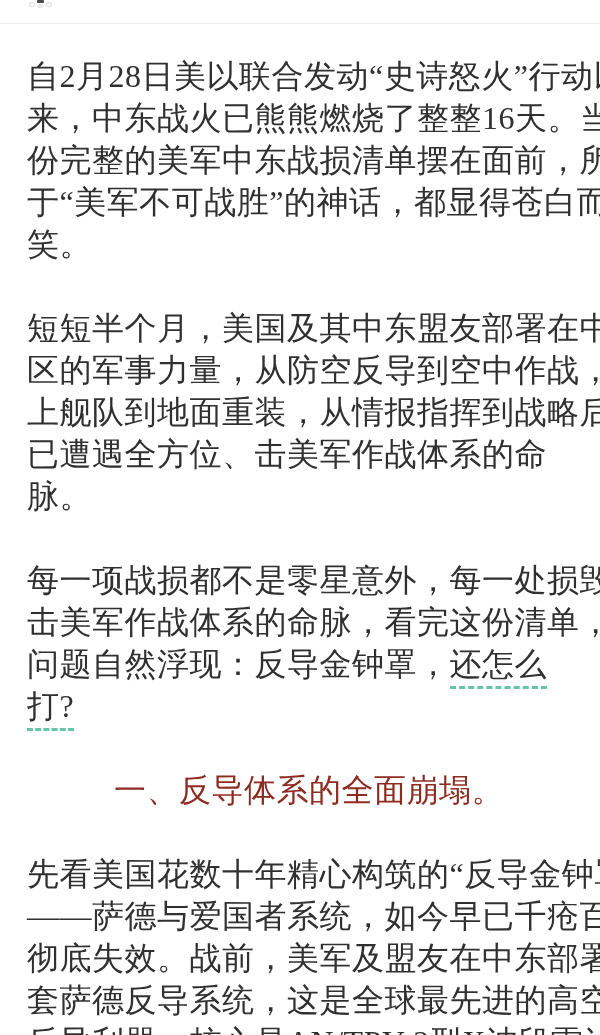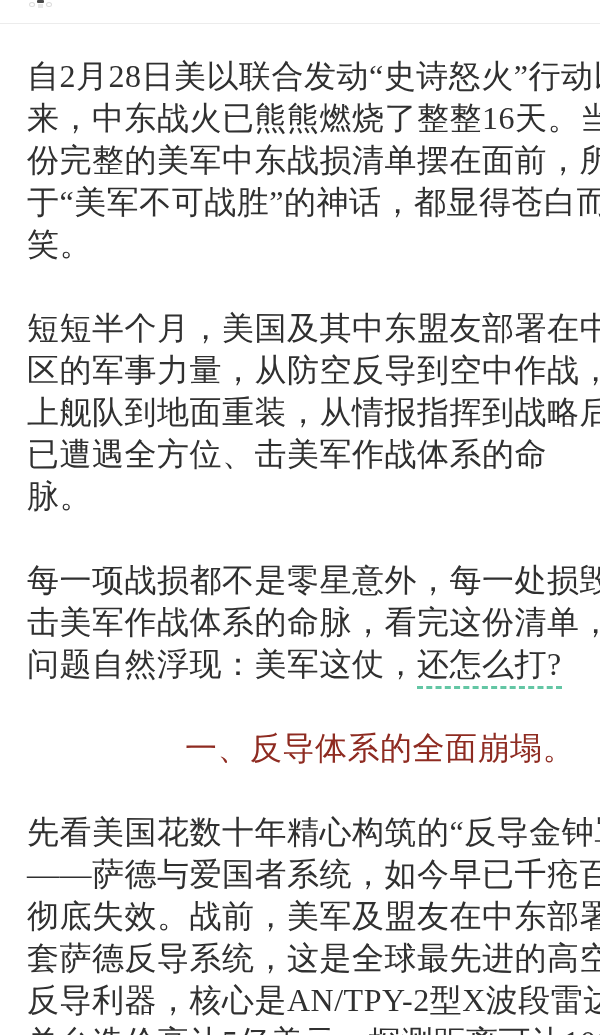--- a/index.html
+++ b/index.html
@@ -97,21 +97,21 @@
   .line.last {
     text-align: left;
     text-align-last: auto;
     white-space: normal;
   }
 
   .heading {
     color: #8e2b21;
   }
   .heading .line {
-    text-align: right;
+    text-align: center;
     text-align-last: auto;
     margin-left: 16px;
   }
 
   .underlined-phrase {
     border-bottom: 3px dashed #63c6a4;
     padding-bottom: 4px;
   }
 </style>
 </head>
@@ -139,21 +139,21 @@
   <p class="para">
     <span class="line">短短半个月，美国及其中东盟友部署在中东战</span>
     <span class="line">区的军事力量，从防空反导到空中作战，从海</span>
     <span class="line">上舰队到地面重装，从情报指挥到战略后勤，</span>
     <span class="line last">已遭遇全方位、击美军作战体系的命脉。</span>
   </p>
 
   <p class="para">
     <span class="line">每一项战损都不是零星意外，每一处损毁都直</span>
     <span class="line">击美军作战体系的命脉，看完这份清单，一个</span>
-    <span class="line last"><span>问题自然浮现：美军这仗，</span><span class="underlined-phrase">还怎么打?</span></span>
+    <span class="line last"><span>问题自然浮现：反导金钟罩，</span><span class="underlined-phrase">还怎么打?</span></span>
   </p>
 
   <p class="para heading">
     <span class="line">一、反导体系的全面崩塌。</span>
   </p>
 
   <p class="para">
     <span class="line">先看美国花数十年精心构筑的“反导金钟罩”</span>
     <span class="line">——萨德与爱国者系统，如今早已千疮百孔、</span>
     <span class="line">彻底失效。战前，美军及盟友在中东部署了多</span>

